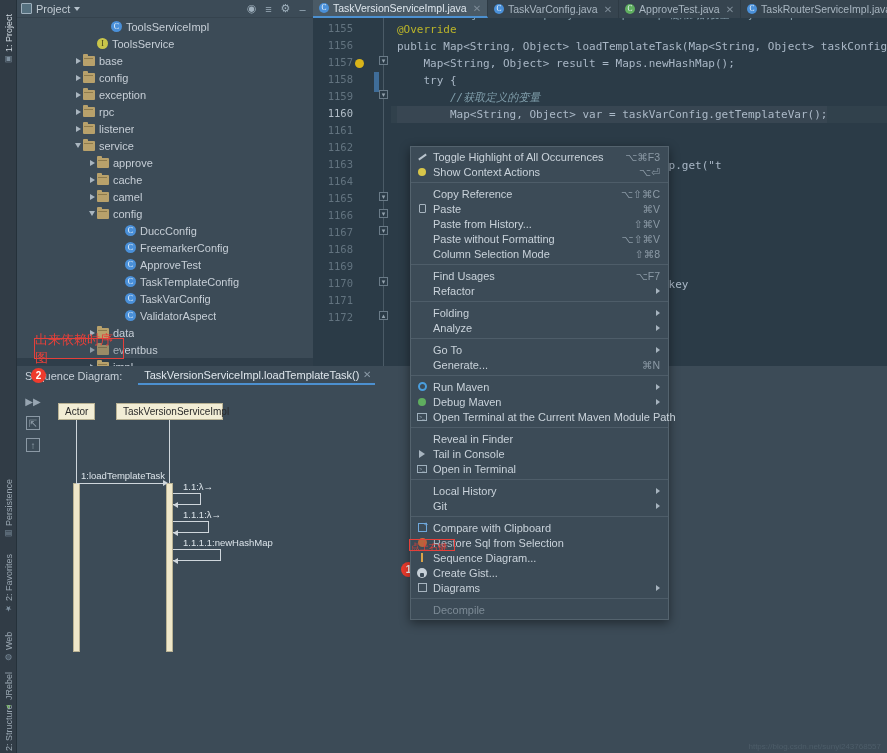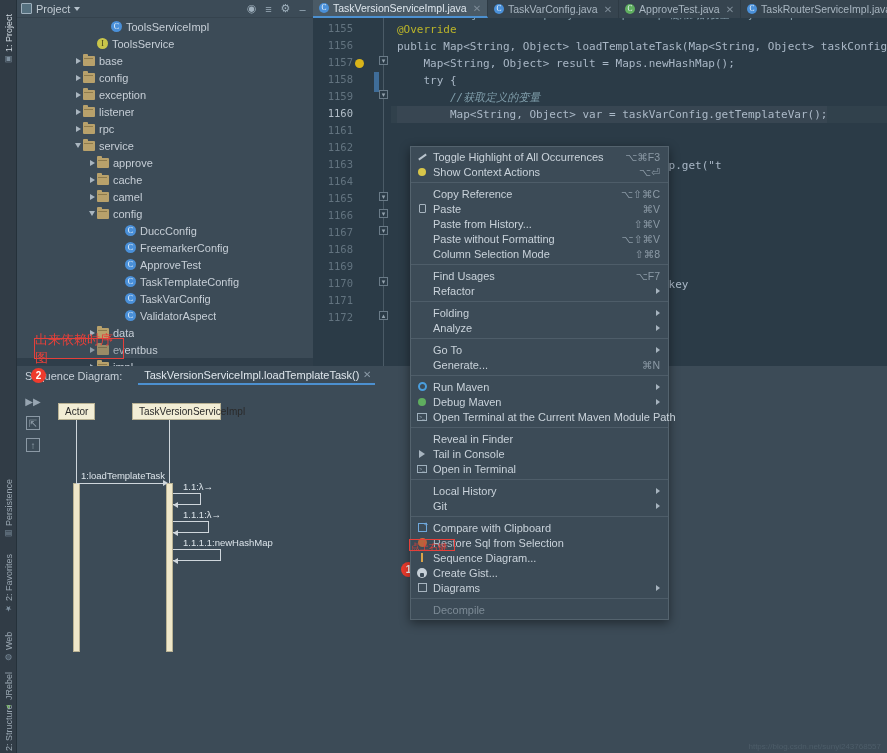--- a/index.html
+++ b/index.html
@@ -315,29 +315,29 @@
           </span>
           <span class="folder-ico"></span>
           <span class="lbl">exception</span>
         </div>
         <div class="trow">
           <span class="tw" style="width: 56px;"></span>
           <span class="tri">
             <span class="r"></span>
           </span>
           <span class="folder-ico"></span>
+          <span class="lbl">rpc</span>
+        </div>
+        <div class="trow">
+          <span class="tw" style="width: 56px;"></span>
+          <span class="tri">
+            <span class="r"></span>
+          </span>
+          <span class="folder-ico"></span>
           <span class="lbl">listener</span>
-        </div>
-        <div class="trow">
-          <span class="tw" style="width: 56px;"></span>
-          <span class="tri">
-            <span class="r"></span>
-          </span>
-          <span class="folder-ico"></span>
-          <span class="lbl">rpc</span>
         </div>
         <div class="trow">
           <span class="tw" style="width: 56px;"></span>
           <span class="tri">
             <span class="d"></span>
           </span>
           <span class="folder-ico"></span>
           <span class="lbl">service</span>
         </div>
         <div class="trow">
@@ -686,21 +686,21 @@
         <div class="seq-gicon" style="border:1px solid #8b99a5;">⇱</div>
         <div class="seq-gicon" style="border:1px solid #8b99a5;">↑</div>
       </div>
 
       <div class="lifeline-box" style="left:41px; top:17px; width:37px;">
         <span>Actor</span>
       </div>
       <div class="lifeline" style="left:59px; top:34px; height:232px;"></div>
       <div class="activation" style="left:56px; top:97px; height:169px;"></div>
 
-      <div class="lifeline-box" style="left:115px; top:17px; width:89px;">
+      <div class="lifeline-box" style="left:99px; top:17px; width:107px;">
         <span>TaskVersionServiceImpl</span>
       </div>
       <div class="lifeline" style="left:152px; top:34px; height:232px;"></div>
       <div class="activation" style="left:149px; top:97px; height:169px;"></div>
 
       <div class="msg-line" style="left:59px; top:97px; width:90px;"></div>
       <div class="msg-arrow" style="left:146px; top:94px;"></div>
       <div class="msg-label" style="left:64px; top:84px;">1:loadTemplateTask</div>
 
       <div class="msg-label" style="left:166px; top:95px;">1.1:λ→</div>

